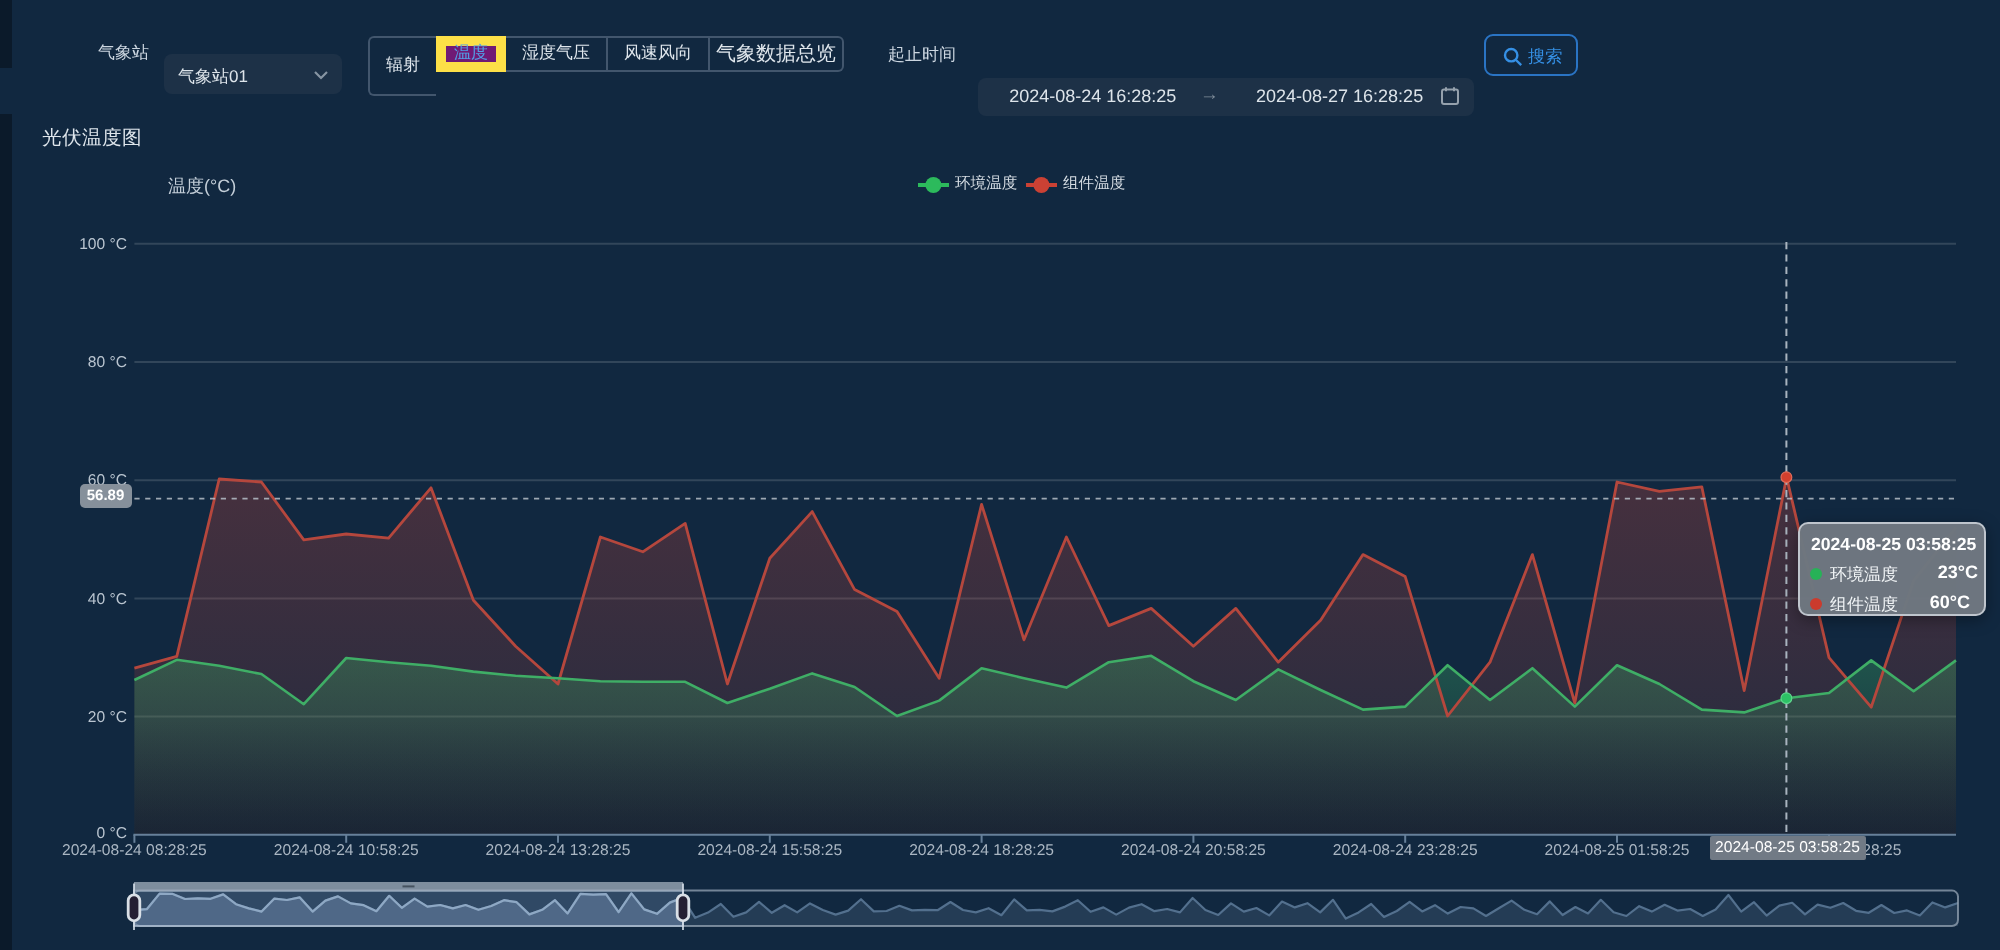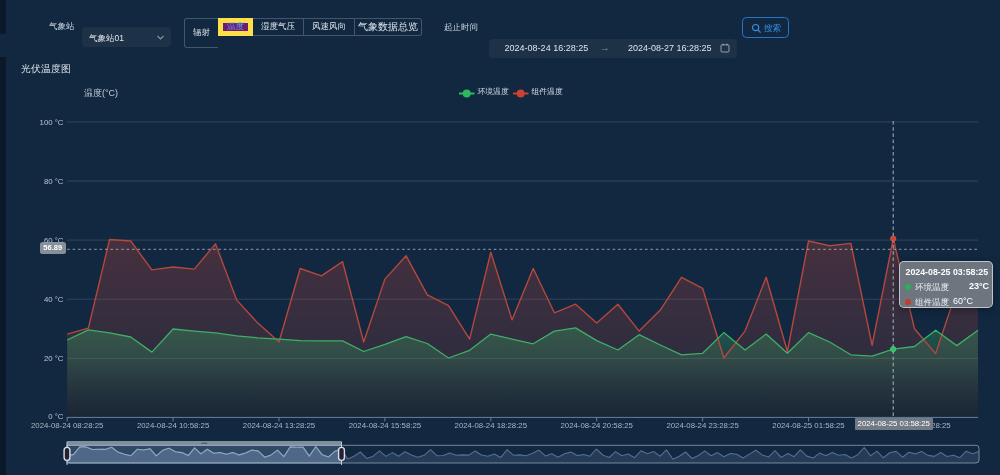--- a/index.html
+++ b/index.html
@@ -151,16 +151,16 @@
        border:1px solid rgba(200,206,214,0.9);border-radius:5px;box-shadow:0 2px 8px rgba(0,0,0,0.35);">
     <div class="abs" style="left:5.5px;top:4.5px;font-size:8.8px;font-weight:bold;color:#fff;">2024-08-25 03:58:25</div>
     <div class="abs" style="left:5px;top:19px;width:84px;height:11px;">
       <span class="abs" style="left:0;top:2.5px;width:6px;height:6px;border-radius:3px;background:#27b257;"></span>
       <span class="abs" style="left:10px;top:1px;font-size:8.5px;color:#f2f5f7;">环境温度</span>
       <span class="abs" style="right:0;top:0;font-size:9px;font-weight:bold;color:#fff;">23°C</span>
     </div>
     <div class="abs" style="left:5px;top:34px;width:84px;height:11px;">
       <span class="abs" style="left:0;top:2.5px;width:6px;height:6px;border-radius:3px;background:#cb3b2d;"></span>
       <span class="abs" style="left:10px;top:1px;font-size:8.5px;color:#f2f5f7;">组件温度</span>
-      <span class="abs" style="right:16px;top:0;font-size:9px;font-weight:normal;color:#fff;">60°C</span>
+      <span class="abs" style="right:4px;top:0;font-size:9px;font-weight:bold;color:#fff;">60°C</span>
     </div>
   </div>
 
 </div>
 </body></html>

